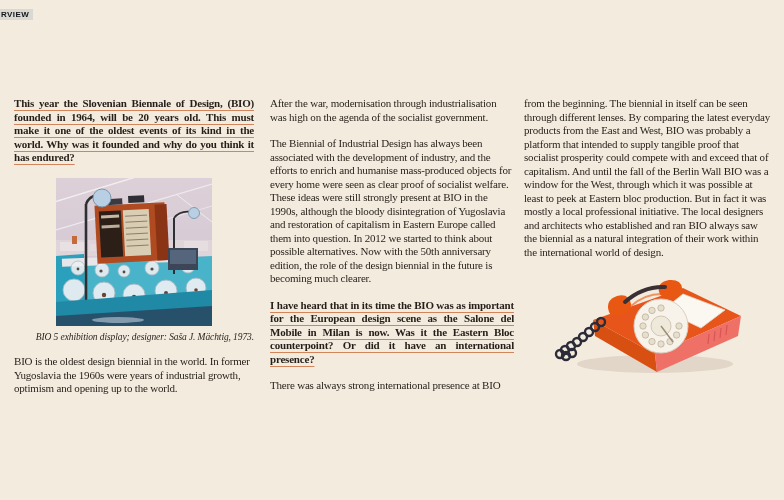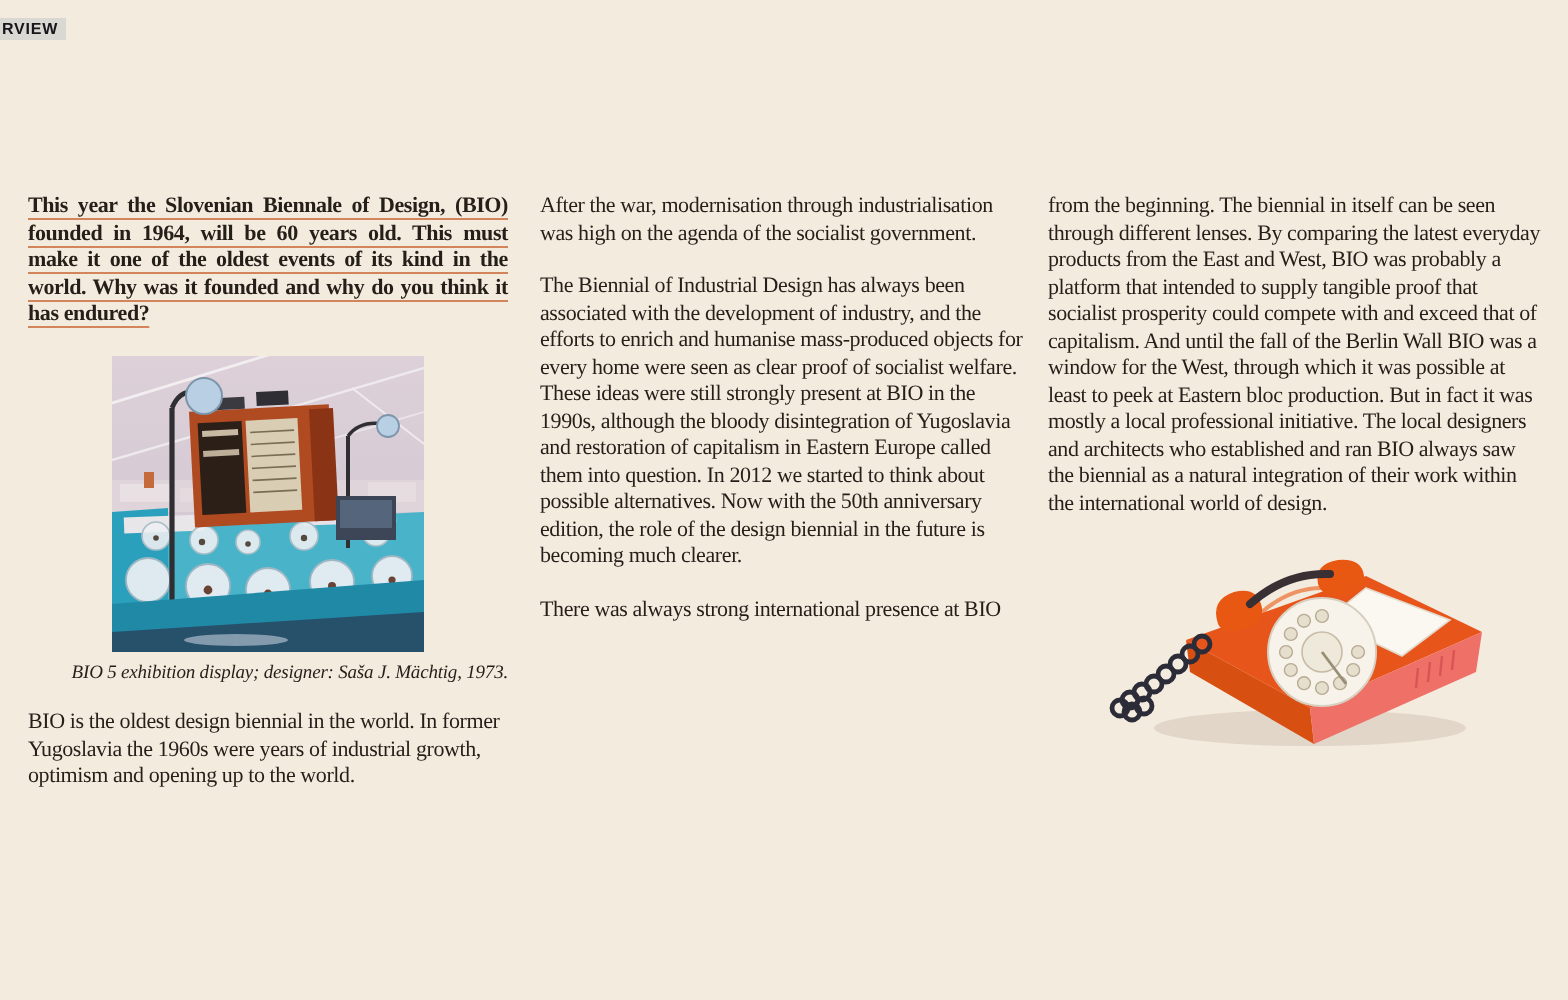--- a/index.html
+++ b/index.html
@@ -43,21 +43,21 @@
   }
   .caption.two-line{margin-top:2px;}
   svg{display:block;}
 </style>
 </head>
 <body>
 
 <div class="corner-label">RVIEW</div>
 
 <div class="col col-1">
-  <p class="question">This year the Slovenian Biennale of Design, (BIO) founded in 1964, will be 60 years old. This must make it one of the oldest events of its kind in the world. Why was it founded and why do you think it has endured?</p>
+  <p class="question">This year the Slovenian Biennale of Design, (BIO) founded in 1964, will be 20 years old. This must make it one of the oldest events of its kind in the world. Why was it founded and why do you think it has endured?</p>
 
   <div class="photo-frame bio">
     <svg width="156" height="148" viewBox="0 0 156 148">
       <defs>
         <linearGradient id="sky" x1="0" y1="0" x2="0" y2="1">
           <stop offset="0" stop-color="#ddd0d8"></stop>
           <stop offset="1" stop-color="#cdc4d1"></stop>
         </linearGradient>
       </defs>
       <rect x="0" y="0" width="156" height="148" fill="url(#sky)"></rect>
@@ -144,20 +144,21 @@
     </svg>
   </div>
   <div class="caption">BIO 5 exhibition display; designer: Saša J. Mächtig, 1973.</div>
 
   <p>BIO is the oldest design biennial in the world. In former Yugoslavia the 1960s were years of industrial growth, optimism and opening up to the world.</p>
 </div>
 
 <div class="col col-2">
   <p>After the war, modernisation through industrialisation was high on the agenda of the socialist government.</p>
   <p>The Biennial of Industrial Design has always been associated with the development of industry, and the efforts to enrich and humanise mass-produced objects for every home were seen as clear proof of socialist welfare. These ideas were still strongly present at BIO in the 1990s, although the bloody disintegration of Yugoslavia and restoration of capitalism in Eastern Europe called them into question. In 2012 we started to think about possible alternatives. Now with the 50th anniversary edition, the role of the design biennial in the future is becoming much clearer.</p>
+  <p class="question">I have heard that in its time the BIO was as important for the European design scene as the Salone del Mobile in Milan is now. Was it the Eastern Bloc counterpoint? Or did it have an international presence?</p>
   <p>There was always strong international presence at BIO</p>
 </div>
 
 <div class="col col-3">
   <p>from the beginning. The biennial in itself can be seen through different lenses. By comparing the latest everyday products from the East and West, BIO was probably a platform that intended to supply tangible proof that socialist prosperity could compete with and exceed that of capitalism. And until the fall of the Berlin Wall BIO was a window for the West, through which it was possible at least to peek at Eastern bloc production. But in fact it was mostly a local professional initiative. The local designers and architects who established and ran BIO always saw the biennial as a natural integration of their work within the international world of design.</p>
 
   <div class="photo-frame phone">
     <svg width="210" height="105" viewBox="0 0 210 105">
 
       <ellipse cx="112" cy="92" rx="78" ry="9" fill="#8a6a55" opacity="0.16"></ellipse>

